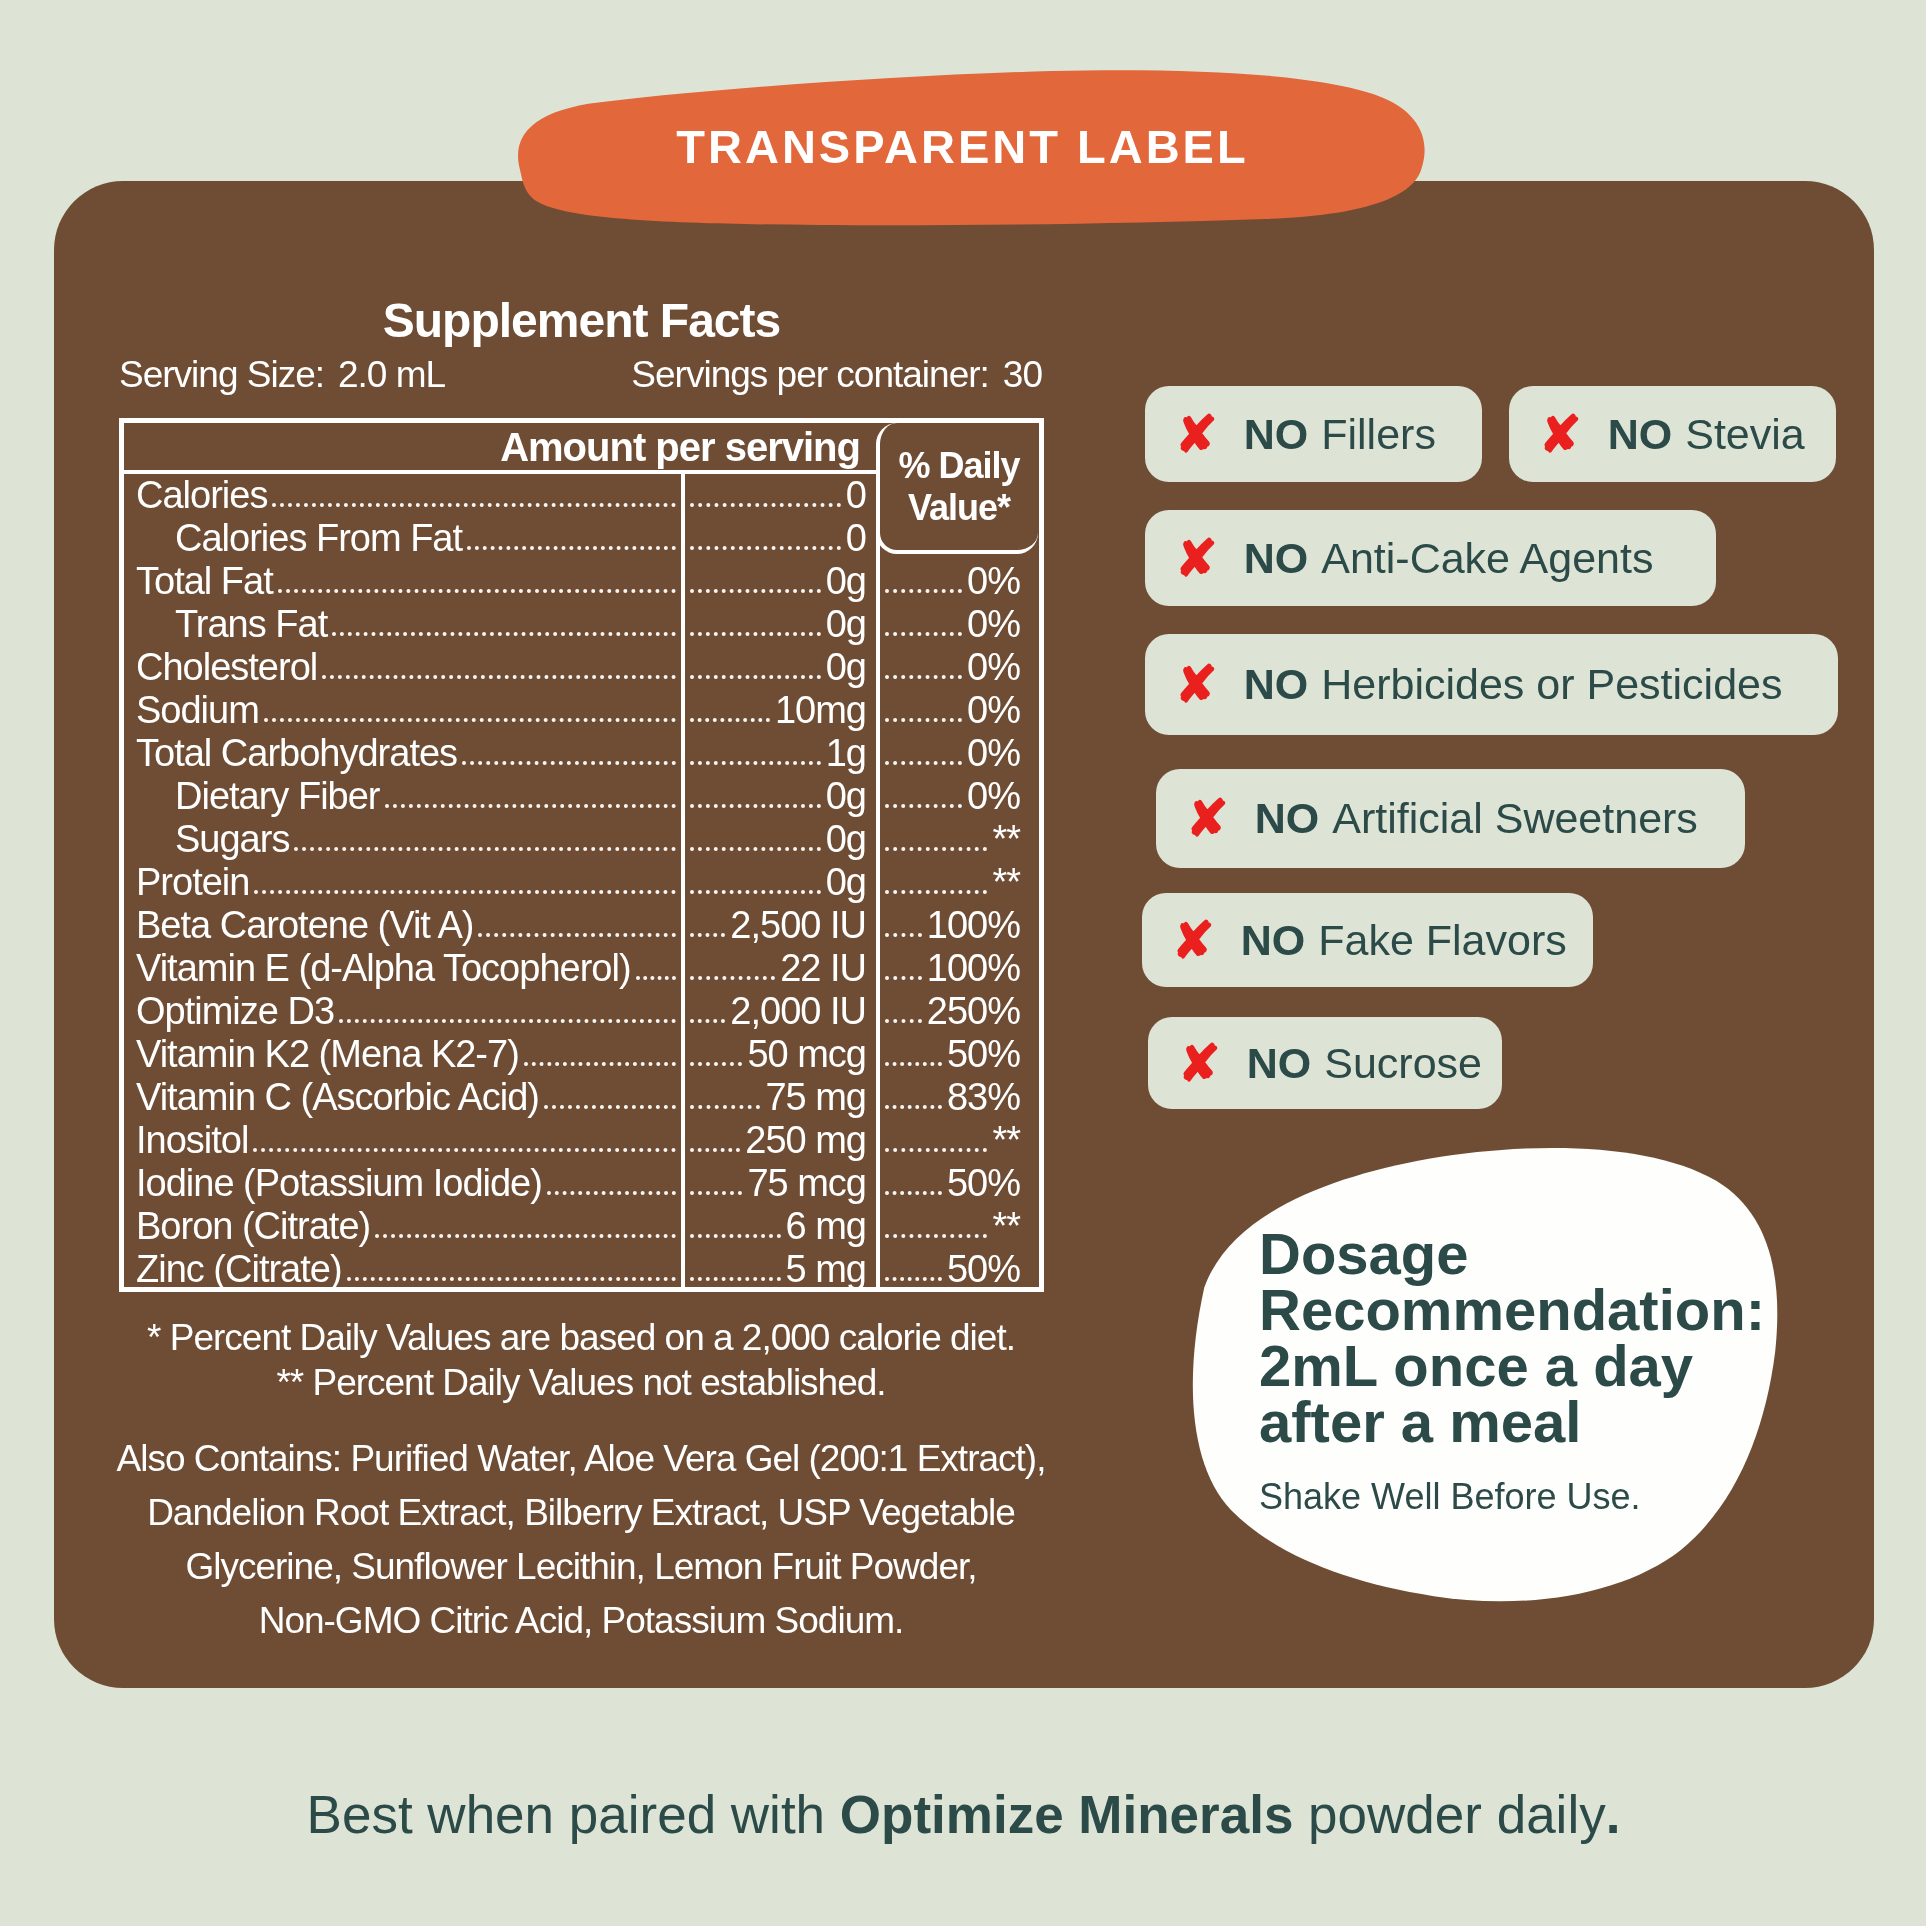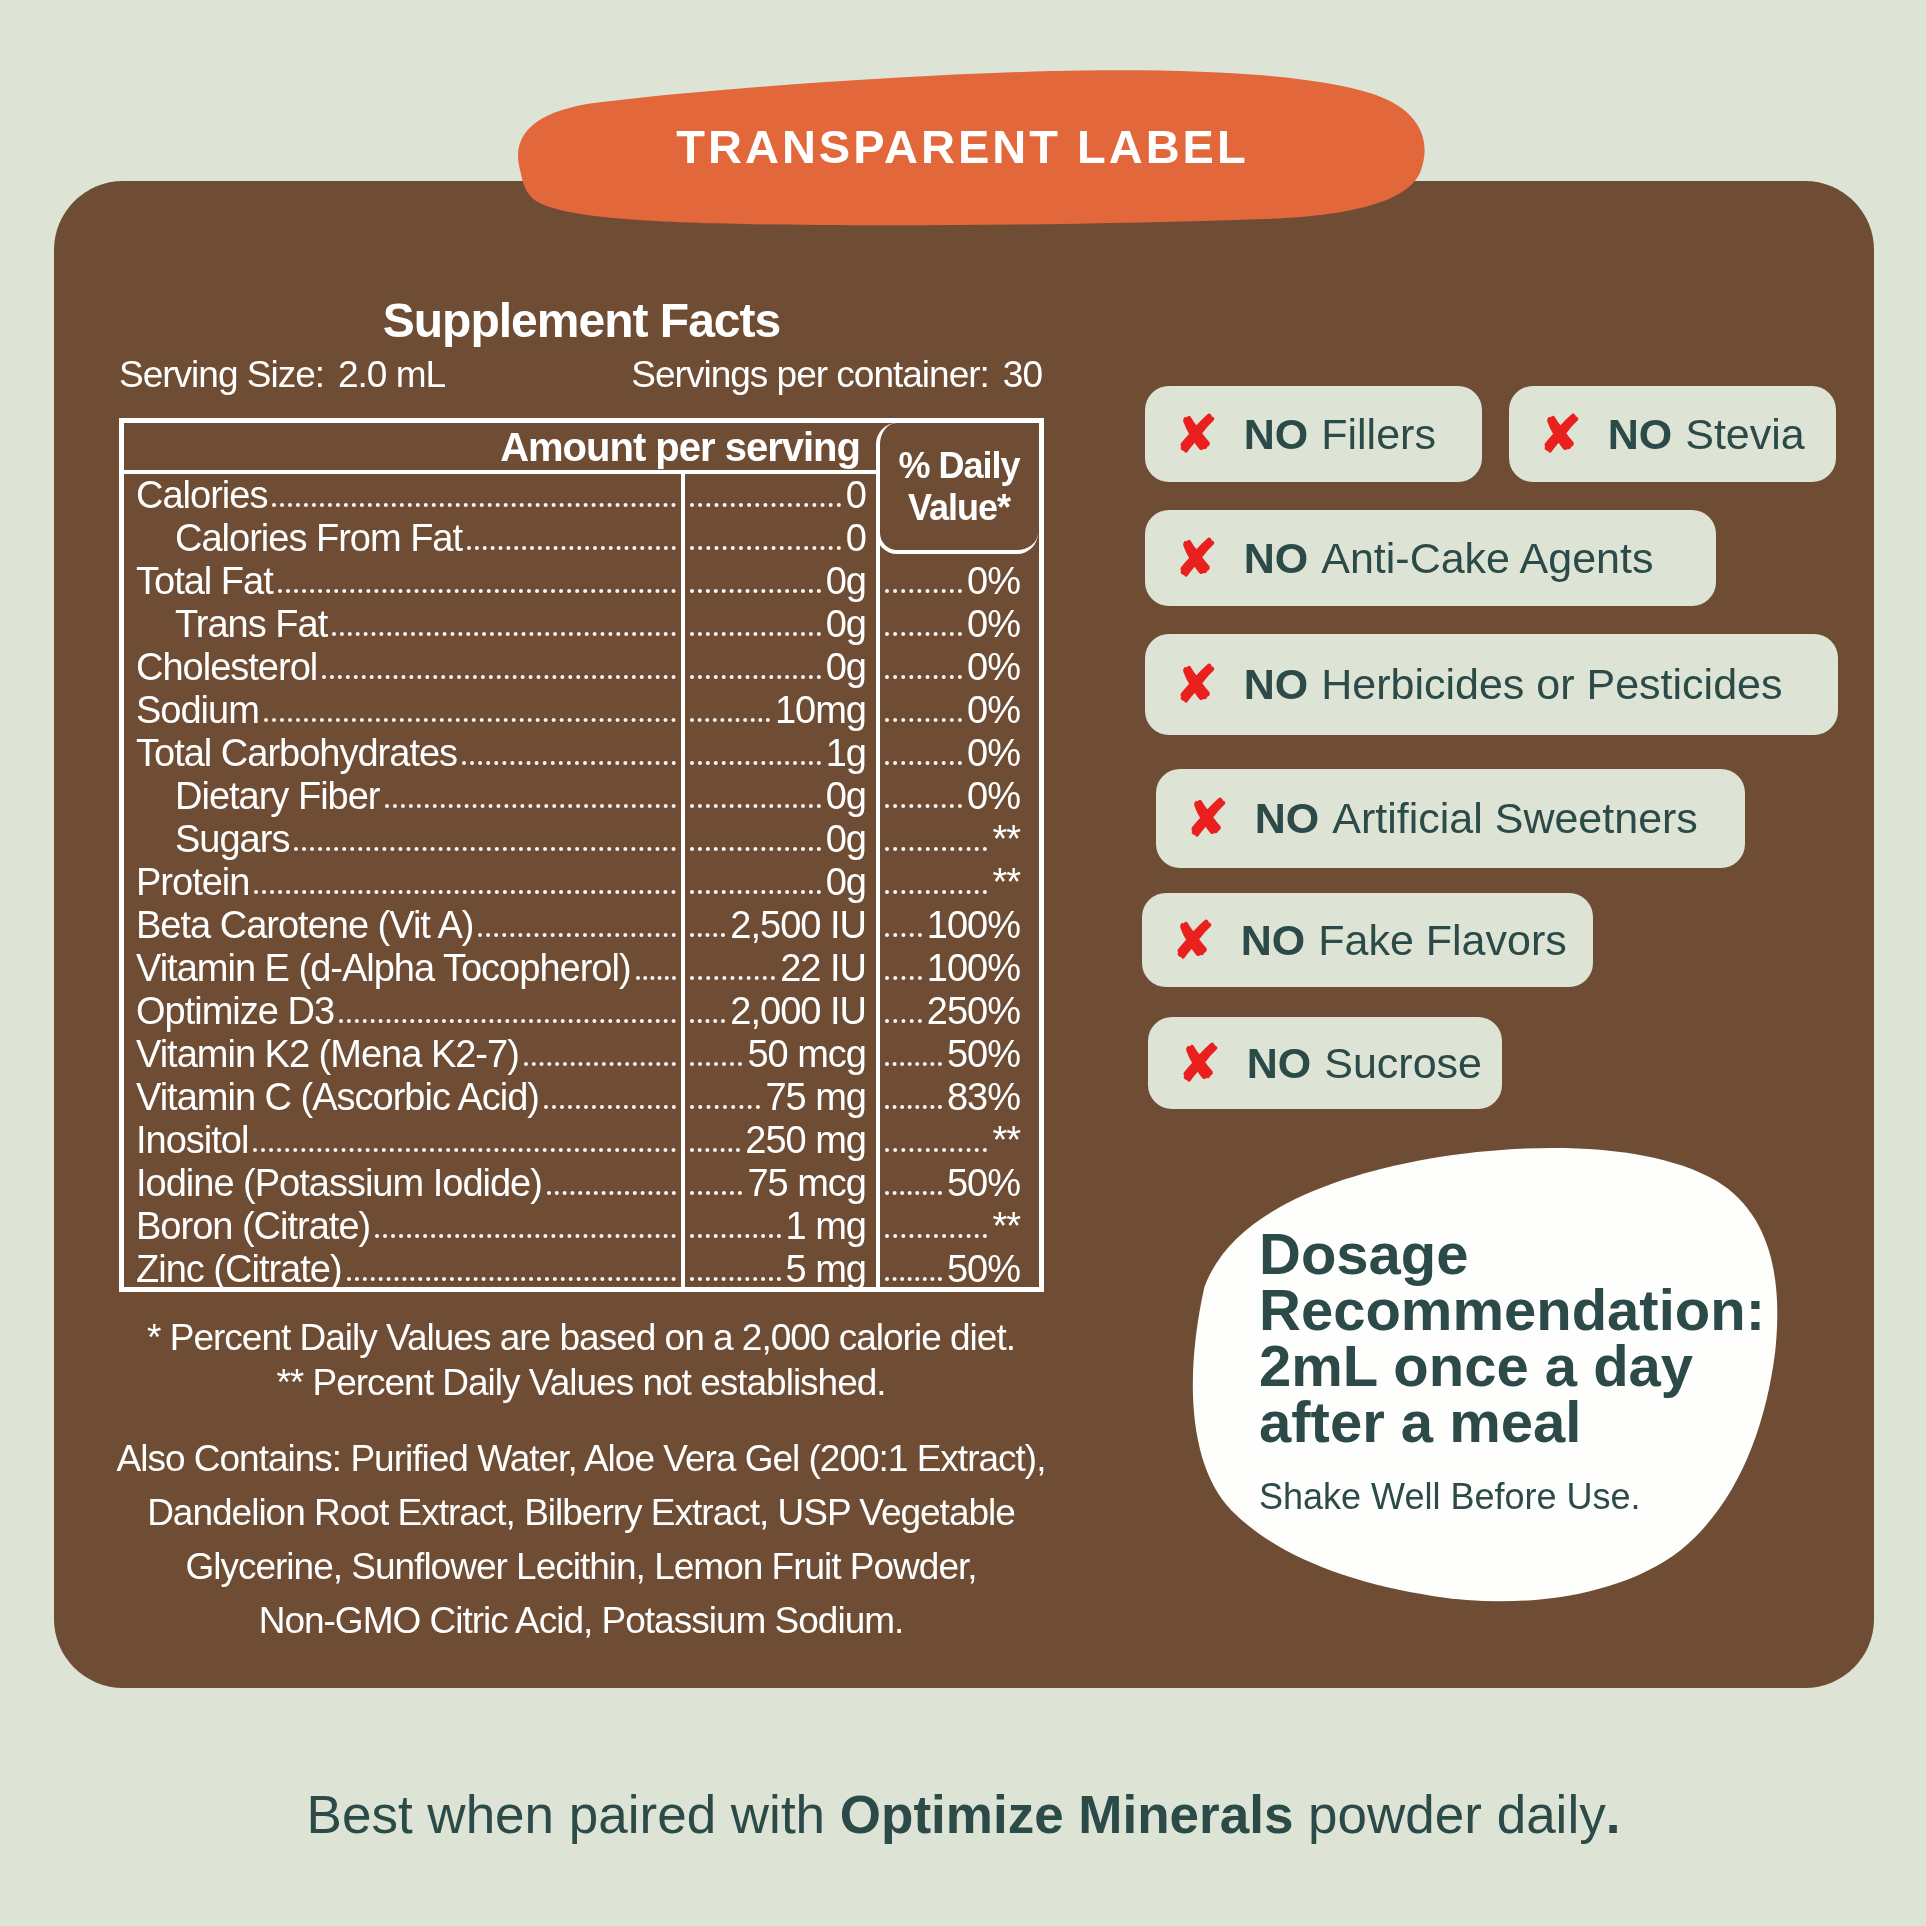--- a/index.html
+++ b/index.html
@@ -367,21 +367,21 @@
           <span>50%</span>
         </div>
       </div>
       <div class="row">
         <div class="cell cell-lbl">
           <span>Boron (Citrate)</span>
           <span class="dots"></span>
         </div>
         <div class="cell cell-amt">
           <span class="dots"></span>
-          <span>1 mg</span>
+          <span>6 mg</span>
         </div>
         <div class="cell cell-pct">
           <span class="dots"></span>
           <span>**</span>
         </div>
       </div>
       <div class="row">
         <div class="cell cell-lbl">
           <span>Zinc (Citrate)</span>
           <span class="dots"></span>

